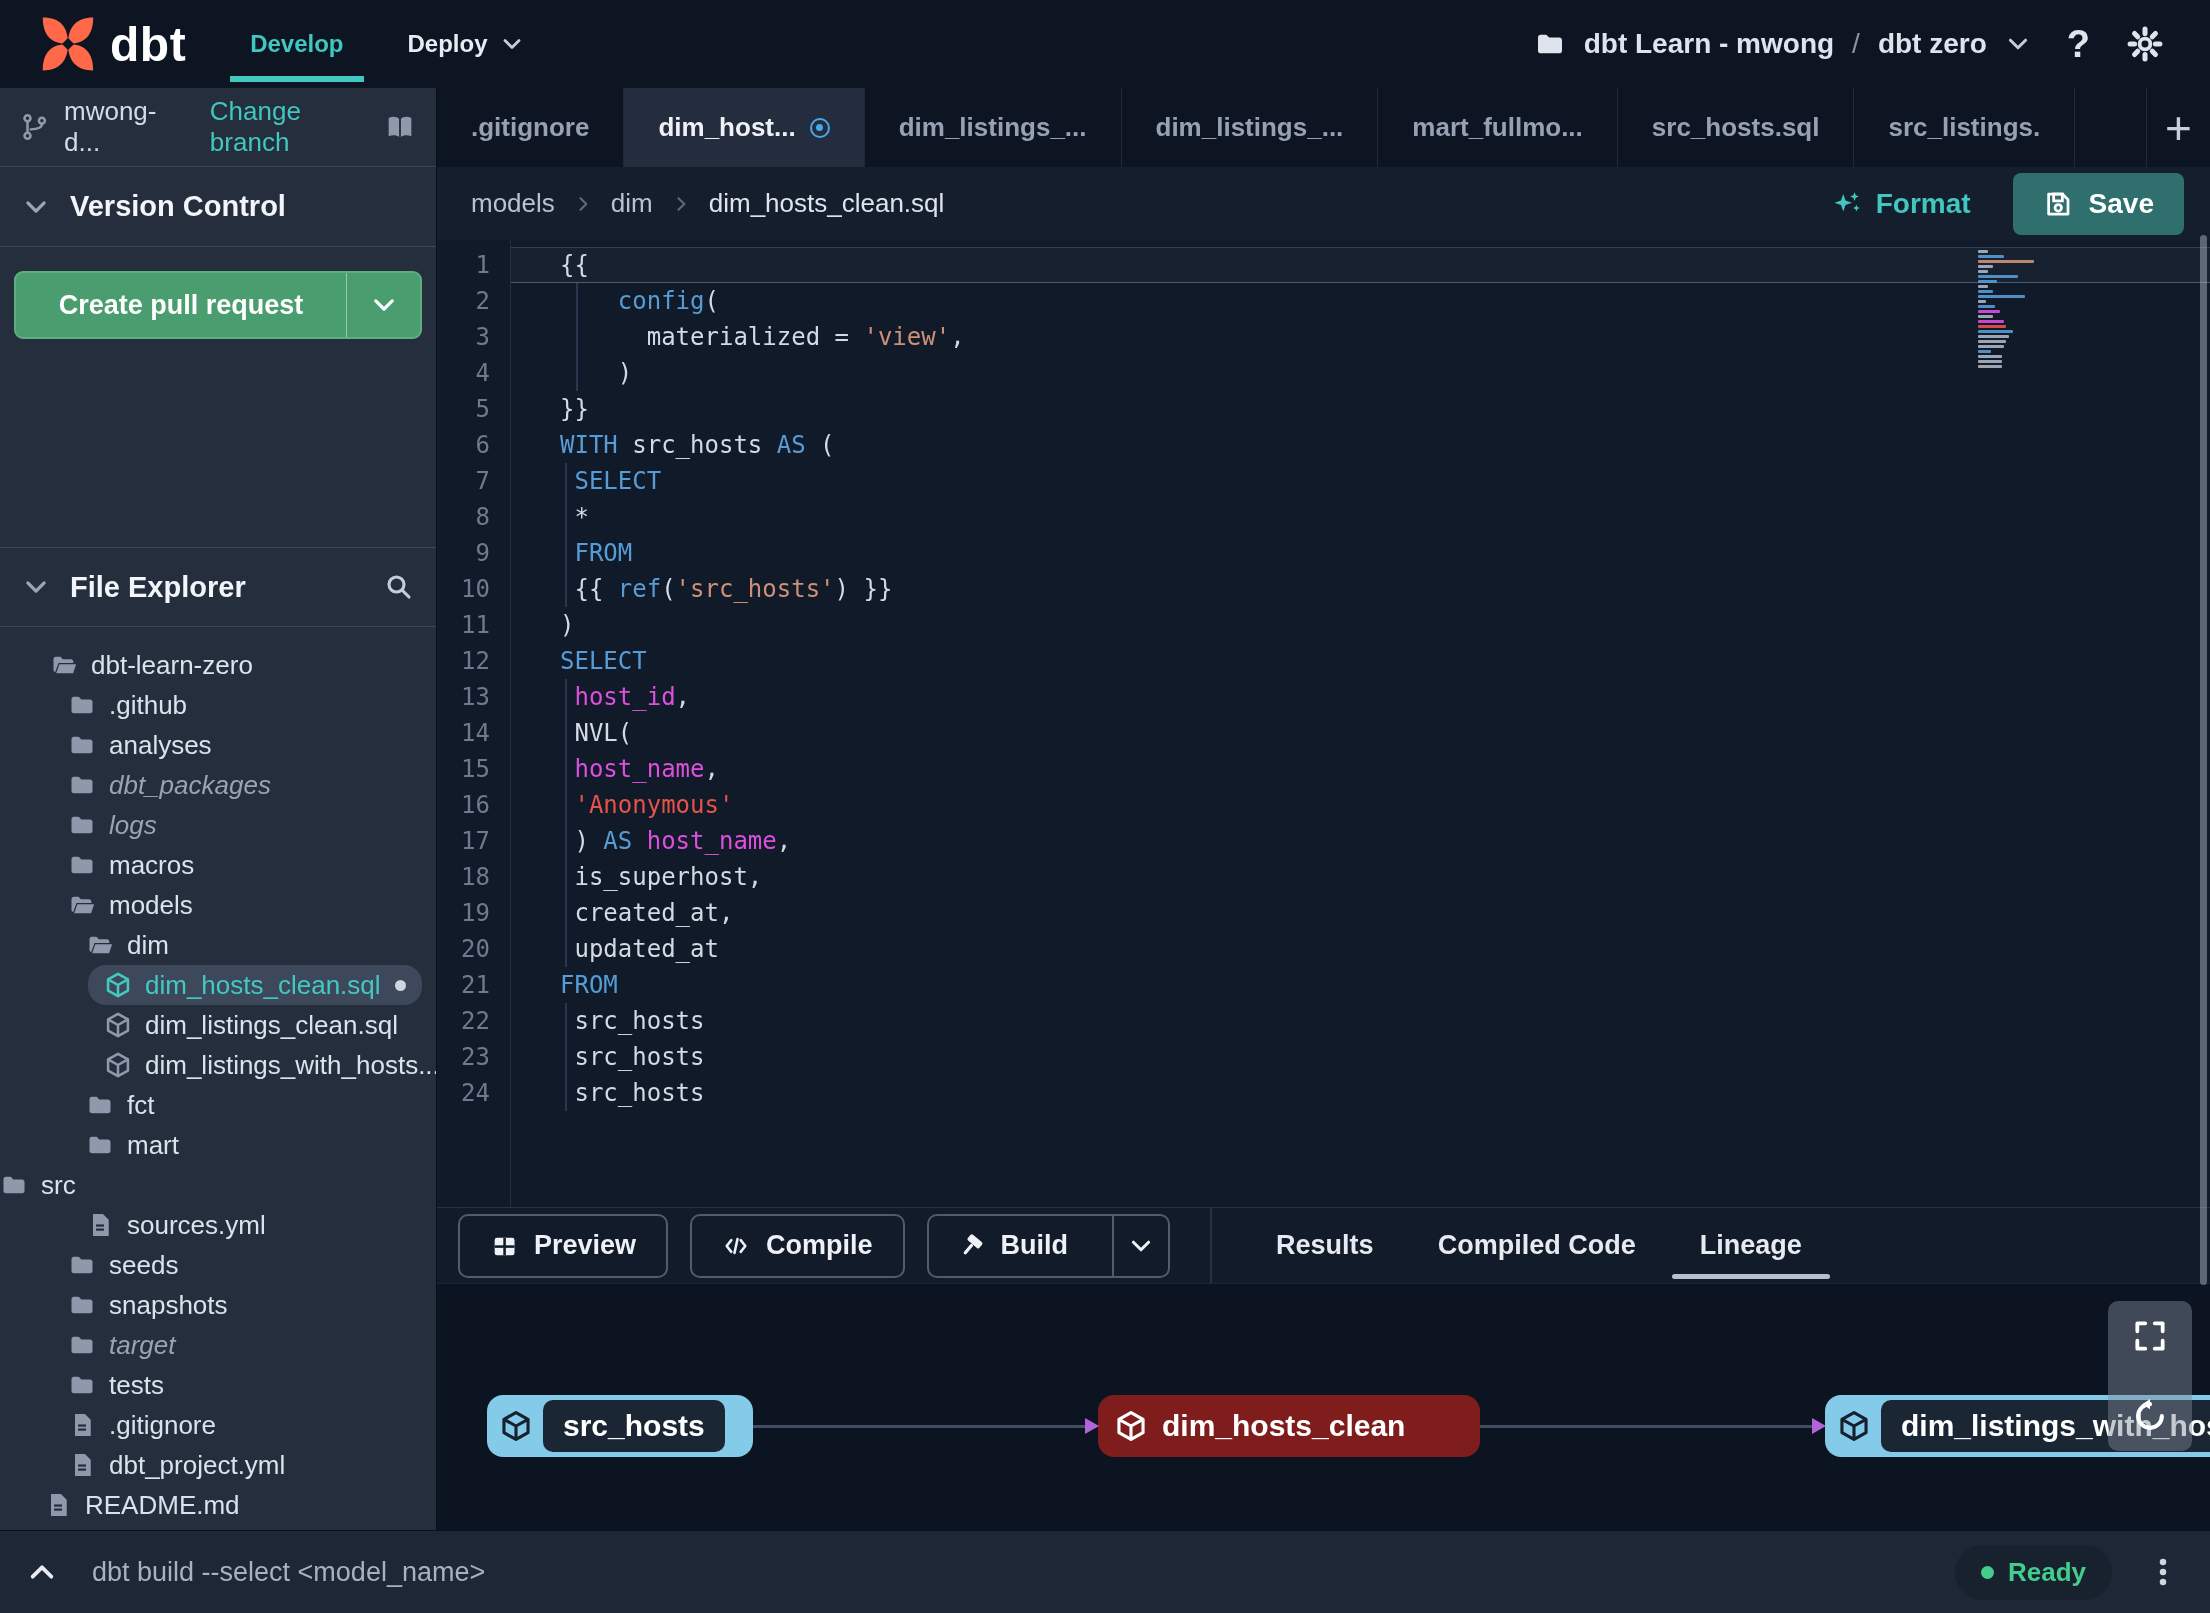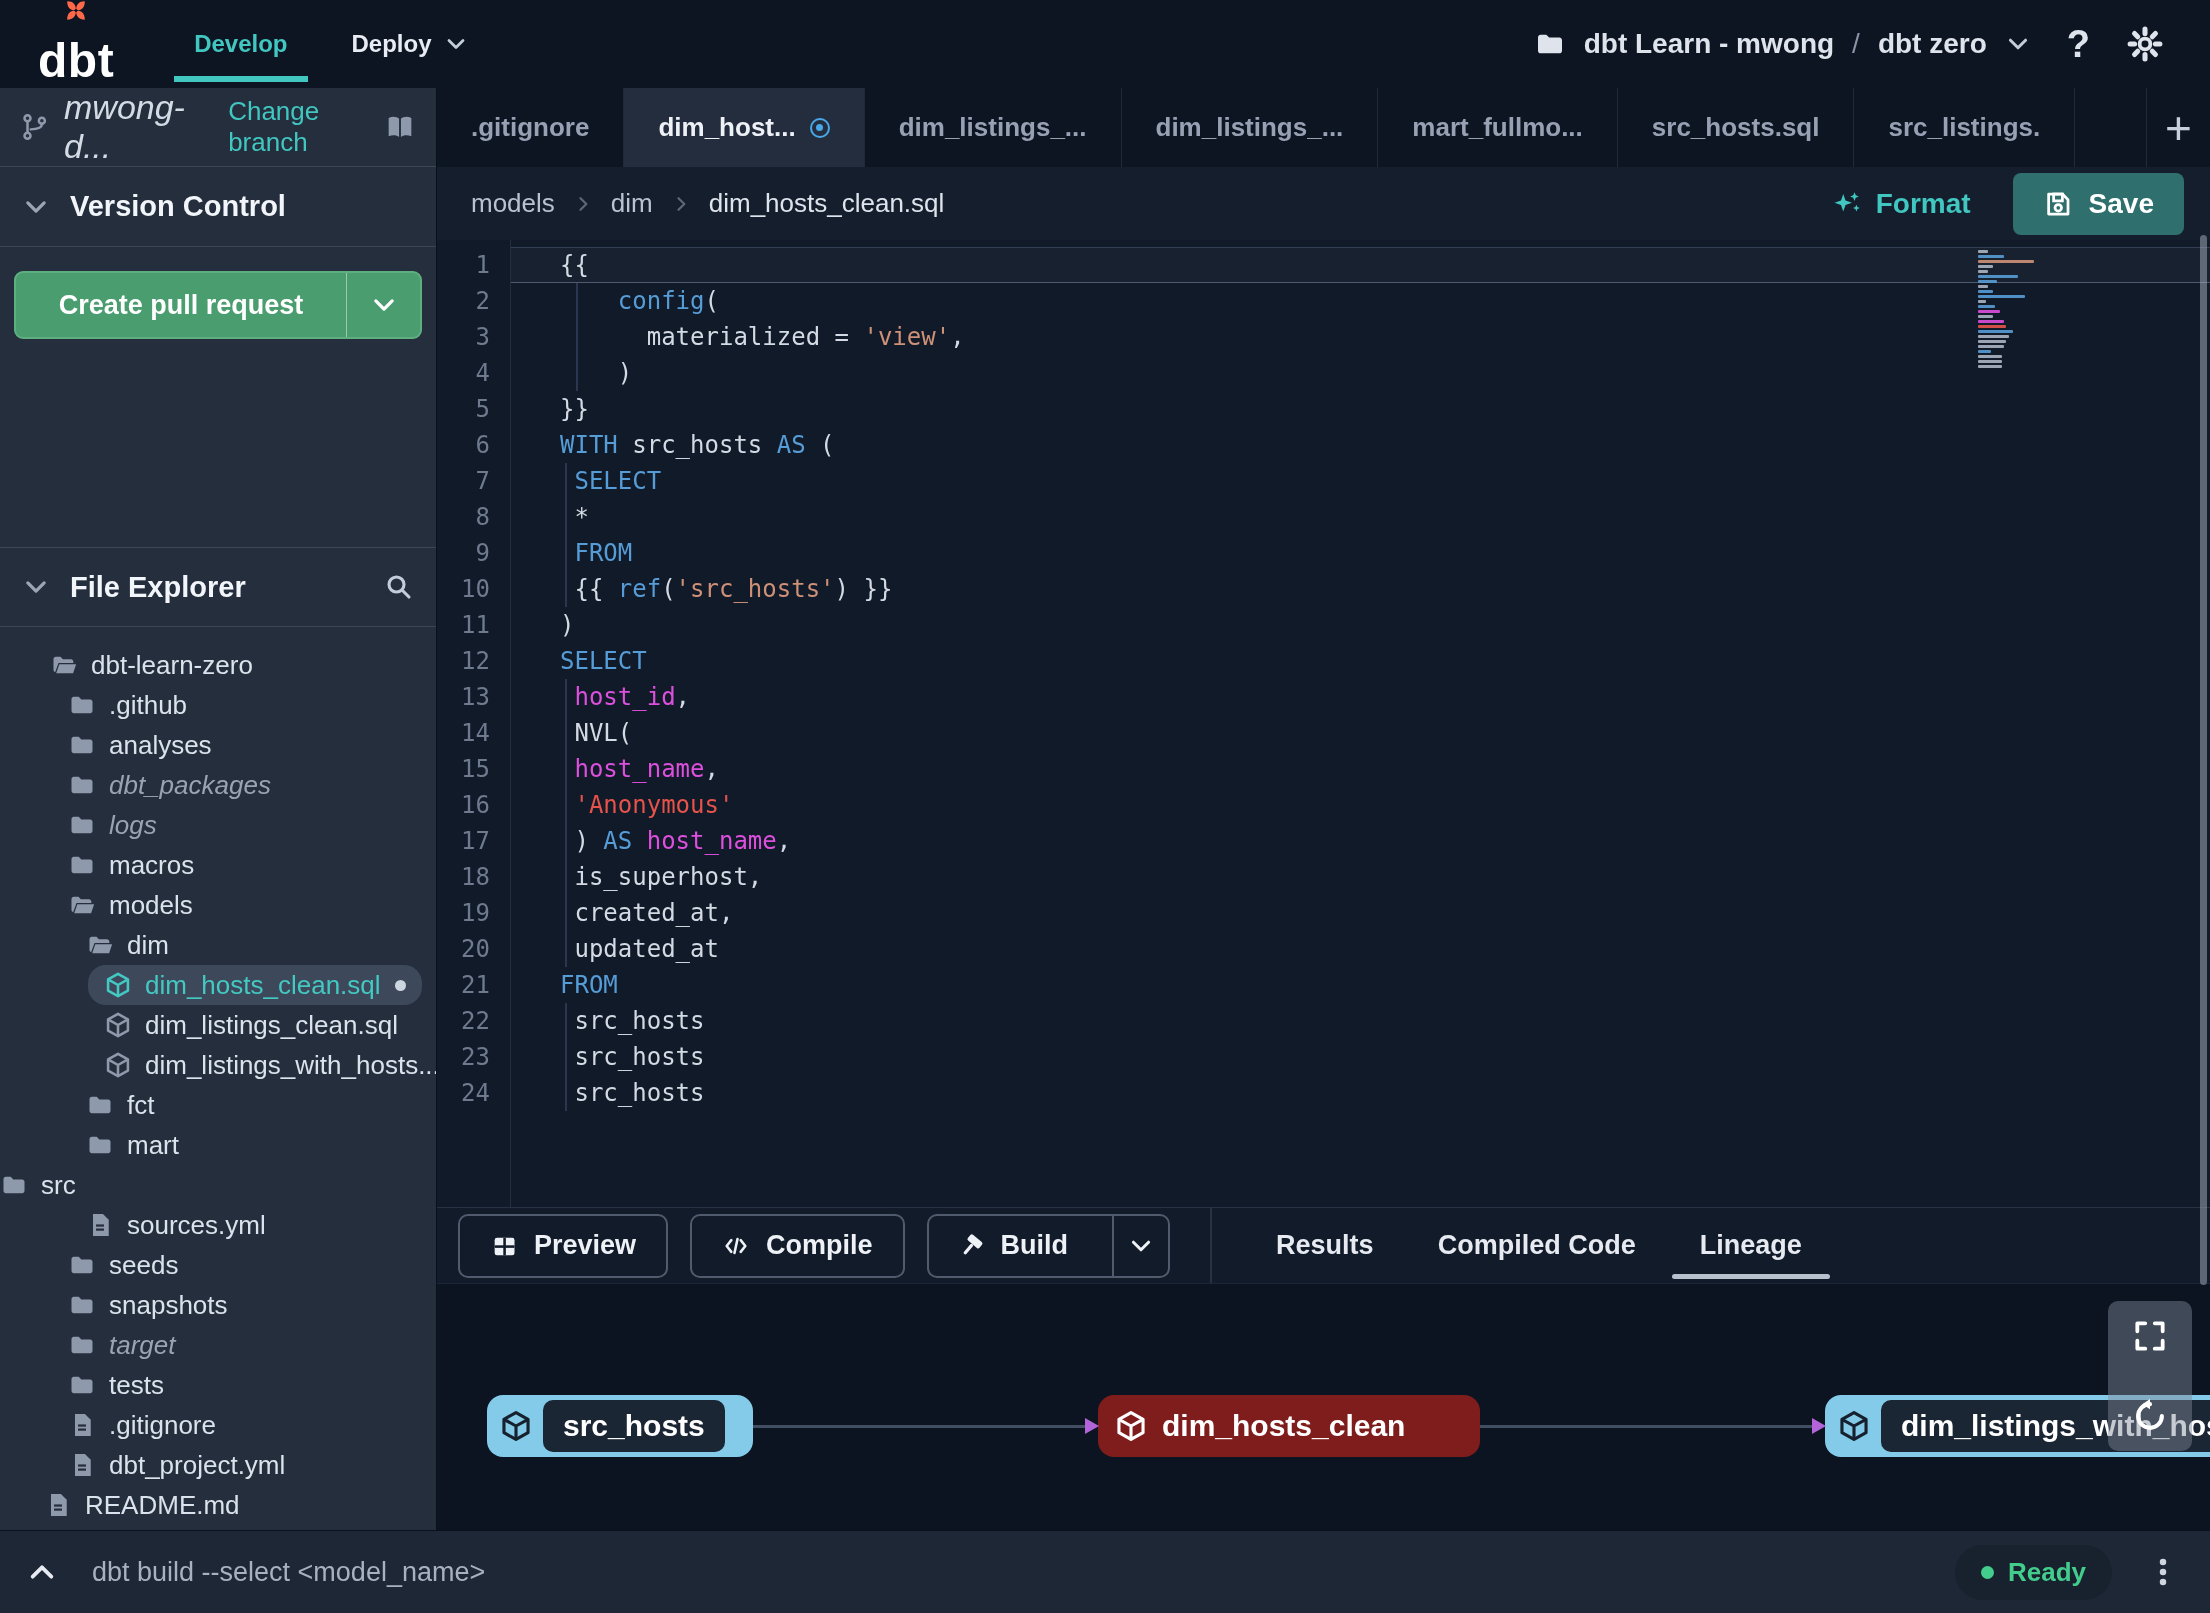--- a/index.html
+++ b/index.html
@@ -3,39 +3,39 @@
 <meta charset="utf-8">
 <style>
   *{margin:0;padding:0;box-sizing:border-box;}
   html,body{background:#0d1523;}
   body{width:2210px;height:1613px;position:relative;overflow:hidden;
        font-family:"Liberation Sans",sans-serif;color:#e6eaf0;}
   .ic{width:28px;height:28px;flex:none;display:inline-block;}
 
   
   .header{height:88px;display:flex;align-items:stretch;background:#0d1523;}
-  .logo{display:flex;align-items:center;gap:12px;margin-left:38px;margin-right:48px;flex-direction:column;}
+  .logo{display:flex;align-items:center;gap:12px;margin-left:38px;margin-right:32px;}
   .logo-mark{width:60px;height:60px;}
   .logo-text{font-size:48px;font-weight:800;color:#ffffff;letter-spacing:.5px;}
   .nav-item{display:flex;align-items:center;gap:12px;padding:6px 20px 0;margin:6px 12px;
             font-size:24px;font-weight:600;color:#e8ecf2;border-bottom:6px solid transparent;cursor:pointer;}
   .nav-item.active{color:#41c6c0;border-bottom-color:#41c6c0;}
   .header-right{margin-left:auto;display:flex;align-items:center;gap:36px;margin-right:46px;}
   .account{display:flex;align-items:center;gap:18px;font-size:28px;font-weight:700;color:#dfe4ec;}
   .account .sep{color:#8a94a6;font-weight:400;}
   .help-btn{font-size:38px;font-weight:800;color:#dfe4ec;}
 
   
   .main{display:flex;height:1442px;}
 
   
   .sidebar{width:437px;background:#242e3d;border-right:1px solid #0a101a;display:flex;flex-direction:column;}
   .branch-row{height:79px;flex:none;display:flex;align-items:center;gap:14px;padding:0 20px;
               border-bottom:1px solid #3a4555;}
-  .branch-name{font-size:34px;color:#d4dbe5;font-style:italic;}
+  .branch-name{font-size:26px;color:#d4dbe5;}
   .change-branch{font-size:26px;color:#41c6c0;margin-left:16px;cursor:pointer;}
   .book-ic{margin-left:auto;color:#8e99ab;}
   .section-header{height:80px;flex:none;display:flex;align-items:center;gap:20px;padding:0 22px;
                   border-bottom:1px solid #3a4555;color:#f2f5f9;font-size:29px;font-weight:700;}
   .section-header .chev{color:#9aa5b5;}
   .fe-header{border-top:1px solid #3a4555;}
   .pr-wrap{padding:24px 14px 0;flex:none;}
   .pr-btn{display:flex;align-items:stretch;height:68px;background:#4a9d6f;border:2px solid #5fae80;
           border-radius:9px;overflow:hidden;cursor:pointer;}
   .pr-main{flex:1;display:flex;align-items:center;justify-content:center;color:#fff;

